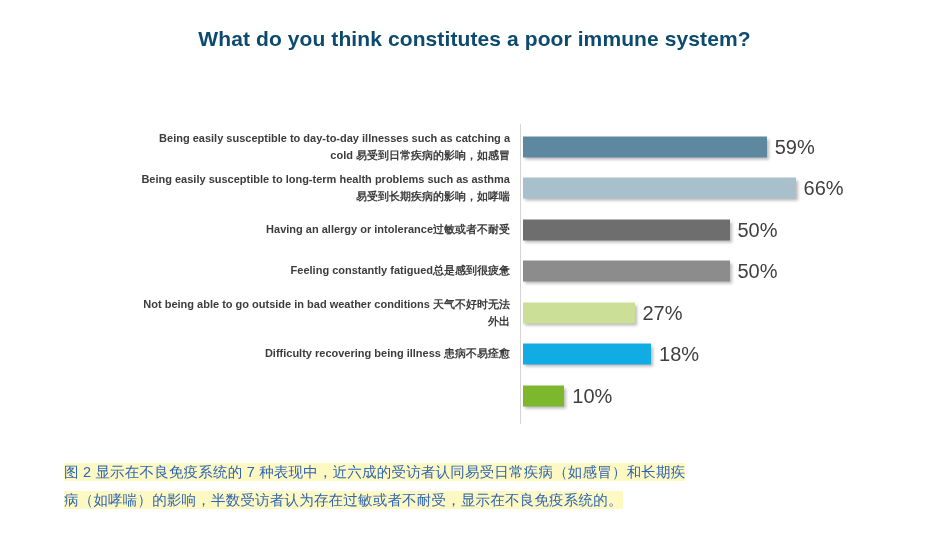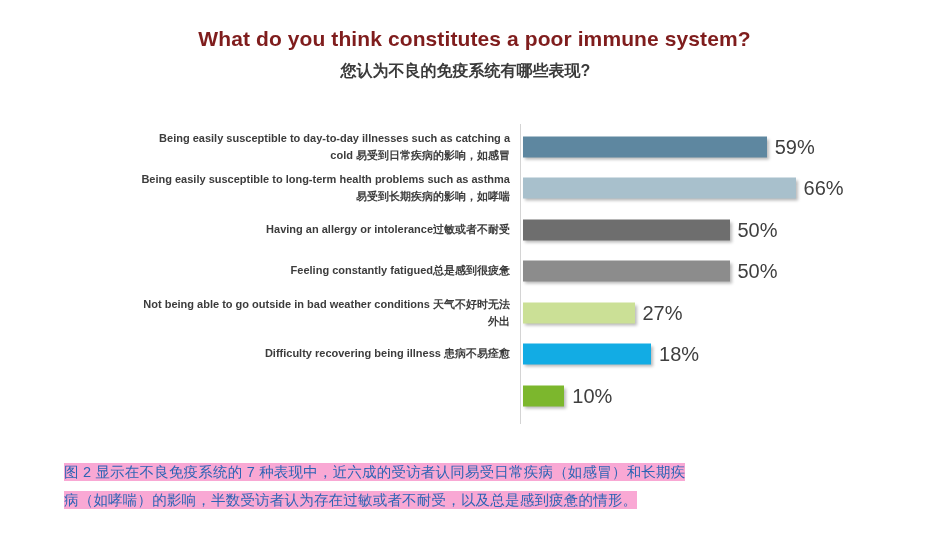--- a/index.html
+++ b/index.html
@@ -20,21 +20,21 @@
   .title-block {
     position: absolute;
     top: 26px;
     left: 0;
     width: 931px;
     text-align: center;
   }
   .title-en {
     font-size: 21px;
     font-weight: bold;
-    color: #7f1d1d;
+    color: #0c4a6e;
     letter-spacing: 0.1px;
     line-height: 1.25;
     padding-left: 18px;
   }
   .title-zh {
     margin-top: 9px;
     font-size: 16px;
     font-weight: bold;
     color: #3a3a3a;
     line-height: 1.25;
@@ -96,32 +96,31 @@
     position: absolute;
     left: 64px;
     top: 458px;
     width: 820px;
     font-size: 14.5px;
     color: #2e64b4;
     line-height: 1.95;
     letter-spacing: 0.2px;
   }
   .caption span {
-    background: #f9a8d4;
+    background: #fef9c3;
     box-decoration-break: clone;
     -webkit-box-decoration-break: clone;
     padding: 1px 0;
   }
 </style>
 </head>
 <body>
 
 <div class="title-block">
   <div class="title-en">What do you think constitutes a poor immune system?</div>
-  <div class="title-zh">您认为不良的免疫系统有哪些表现?</div>
 </div>
 
 <div class="chart">
   <div class="axis-line"></div>
   <div id="rows">
       <div class="row" style="top: 8px;">
         <div class="label-wrap">Being easily susceptible to day-to-day illnesses such as catching a cold 易受到日常疾病的影响，如感冒</div>
         <div class="bar" style="width: 243.67px; background: rgb(94, 135, 160);"></div>
         <div class="bar-value" style="left: 766.67px;">59%</div>
       </div>
@@ -152,14 +151,14 @@
       </div>
       <div class="row" style="top: 257px;">
         <div class="bar" style="width: 41.3px; background: rgb(124, 183, 45);"></div>
         <div class="bar-value" style="left: 564.3px;">10%</div>
       </div>
     </div>
 </div>
 
 <div class="caption">
   <div><span>图 2 显示在不良免疫系统的 7 种表现中，近六成的受访者认同易受日常疾病（如感冒）和长期疾</span></div>
-  <div><span>病（如哮喘）的影响，半数受访者认为存在过敏或者不耐受，以及总是感到疲惫的情形。</span></div>
+  <div><span>病（如哮喘）的影响，半数受访者认为存在过敏或者不耐受，显示在不良免疫系统的。</span></div>
 </div>
 
 </body></html>

